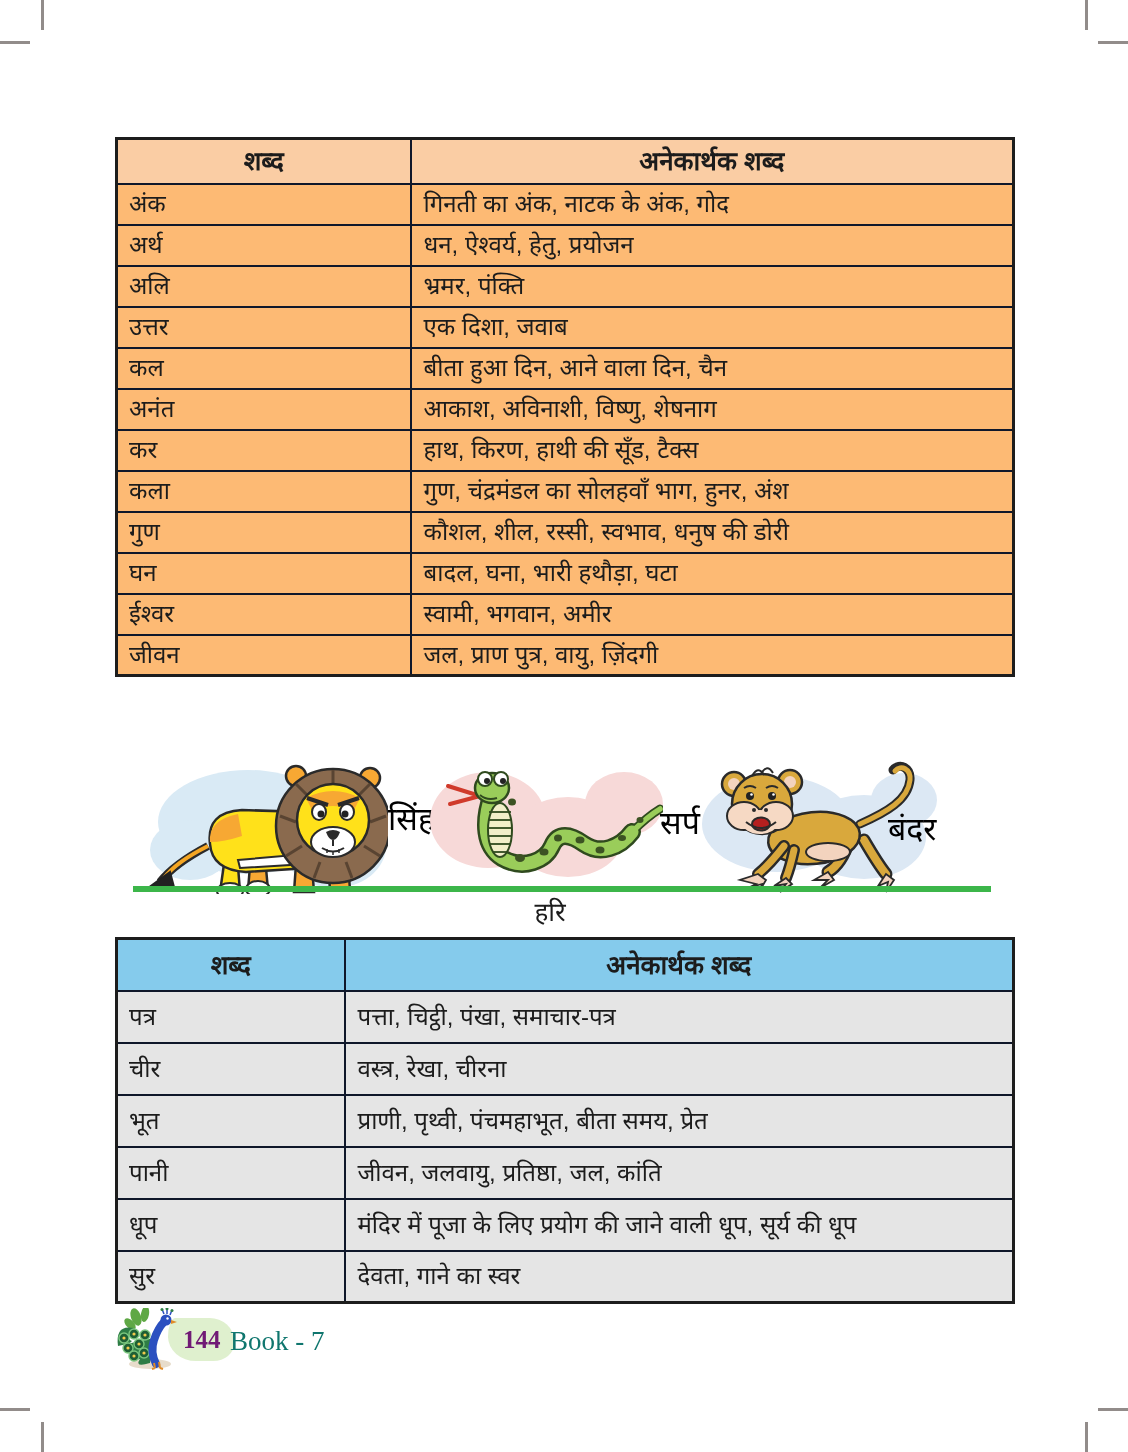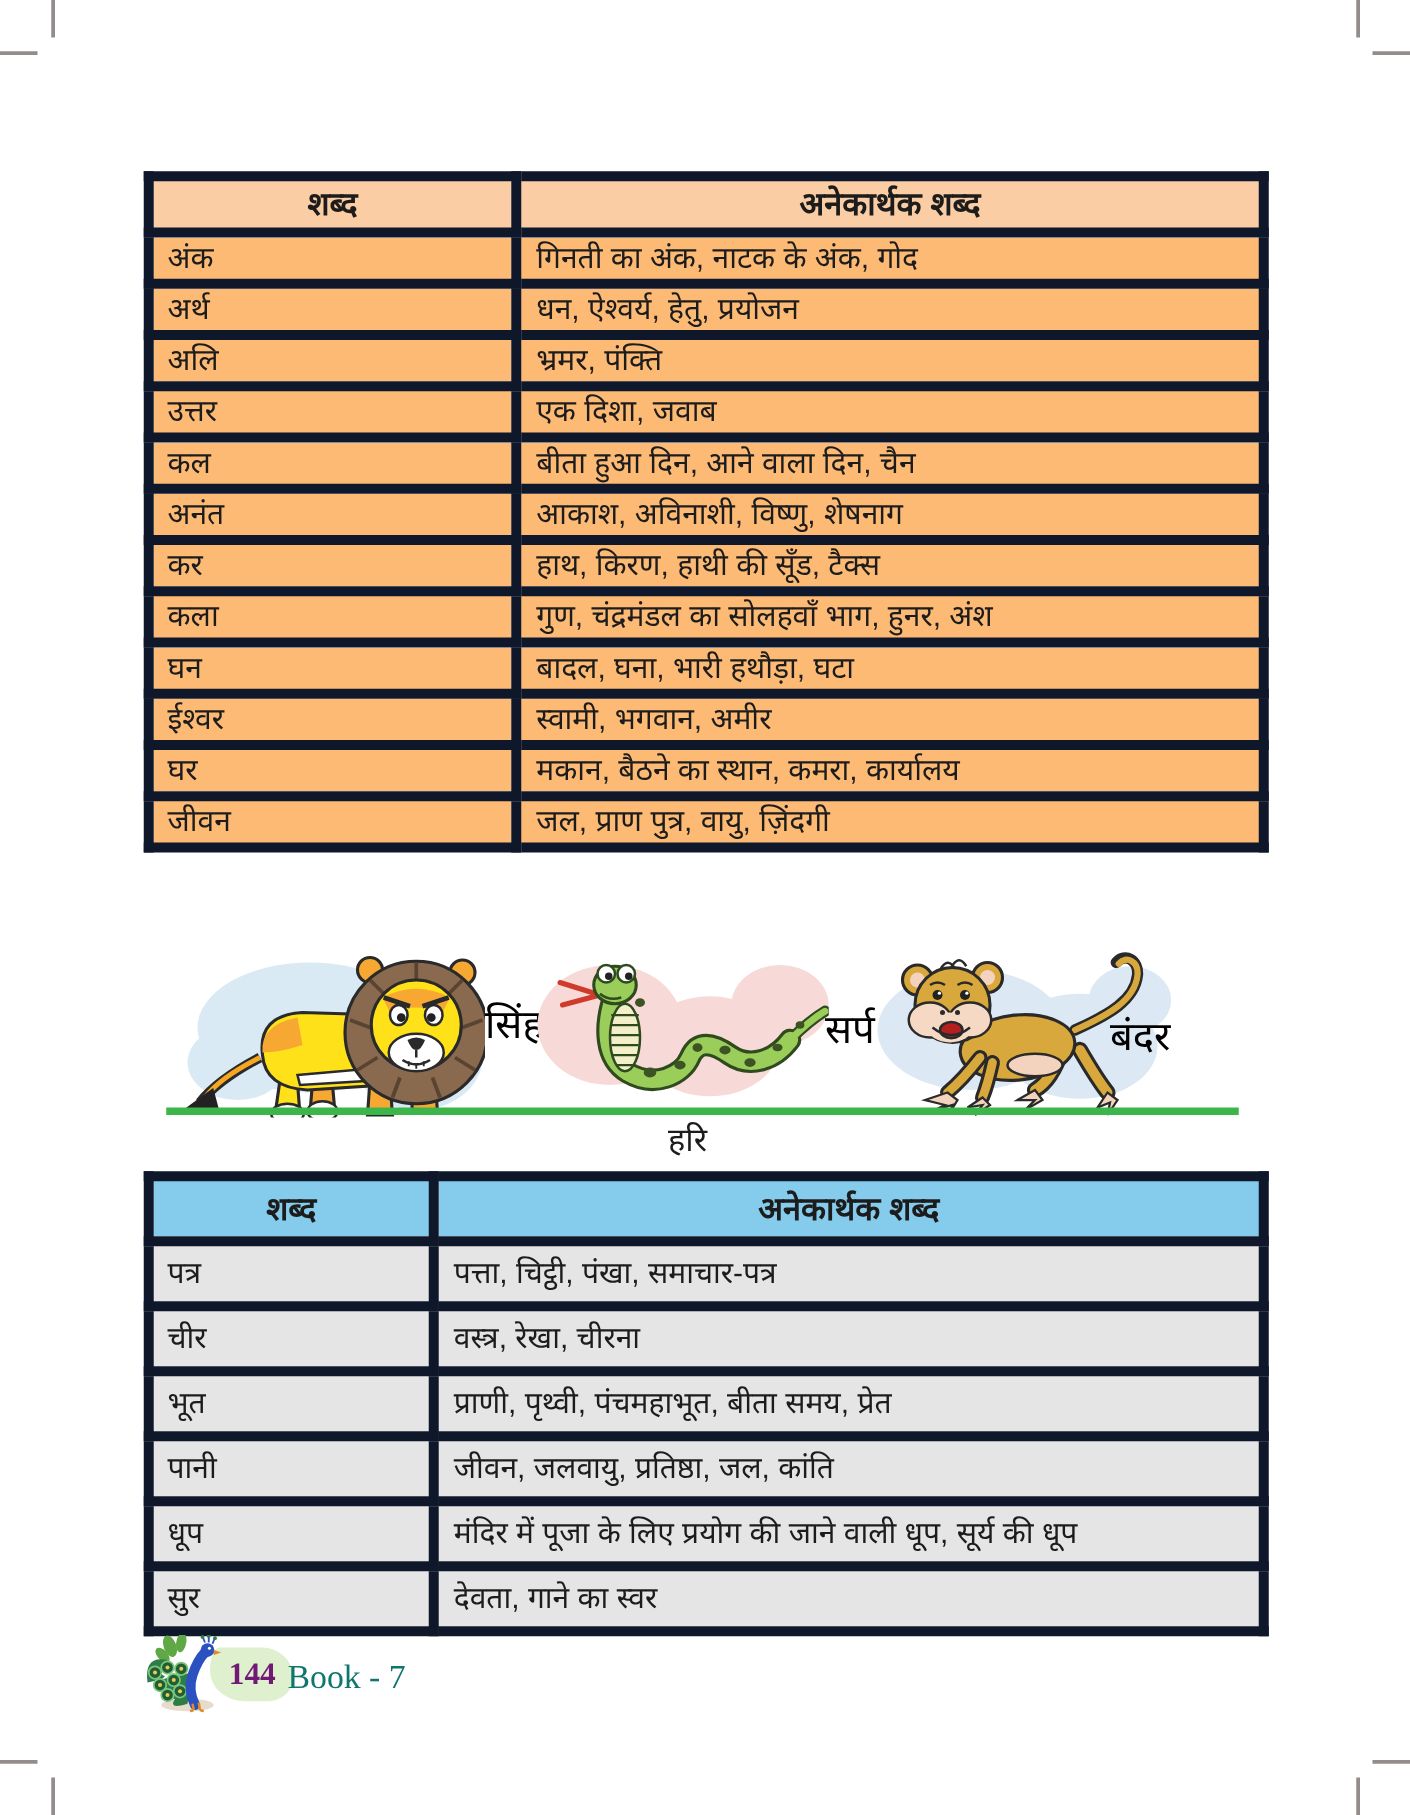--- a/index.html
+++ b/index.html
@@ -17,21 +17,21 @@
 
   
   table.wordtable {
     position: absolute;
     border-collapse: collapse;
     table-layout: fixed;
     width: 900px;
     left: 115px;
   }
   table.wordtable th, table.wordtable td {
-    border: 8px solid #0f172a;
+    border: 2px solid #0f172a;
     vertical-align: middle;
     line-height: 1.25;
     overflow: hidden;
     white-space: nowrap;
   }
   table.wordtable { border: 3px solid #1d1d1d; }
   table.wordtable th {
     font-size: 26px;
     font-weight: bold;
     text-align: center;
@@ -152,30 +152,30 @@
         </tr>
       <tr>
           <td class="word-col">कर</td>
           <td class="mean-col">हाथ, किरण, हाथी की सूँड, टैक्स</td>
         </tr>
       <tr>
           <td class="word-col">कला</td>
           <td class="mean-col">गुण, चंद्रमंडल का सोलहवाँ भाग, हुनर, अंश</td>
         </tr>
       <tr>
+          <td class="word-col">गुण</td>
+          <td class="mean-col">कौशल, शील, रस्सी, स्वभाव, धनुष की डोरी</td>
+        </tr>
+      <tr>
           <td class="word-col">घन</td>
           <td class="mean-col">बादल, घना, भारी हथौड़ा, घटा</td>
         </tr>
       <tr>
           <td class="word-col">ईश्वर</td>
           <td class="mean-col">स्वामी, भगवान, अमीर</td>
-        </tr>
-      <tr>
-          <td class="word-col">घर</td>
-          <td class="mean-col">मकान, बैठने का स्थान, कमरा, कार्यालय</td>
         </tr>
       <tr>
           <td class="word-col">जीवन</td>
           <td class="mean-col">जल, प्राण पुत्र, वायु, ज़िंदगी</td>
         </tr>
     </tbody>
   </table>
 
   <svg class="fig-svg" style="left:146px;top:746px;" width="242" height="148" viewBox="0 0 242 148">
     <ellipse cx="102" cy="76" rx="90" ry="52" fill="#d9eaf5"></ellipse>

